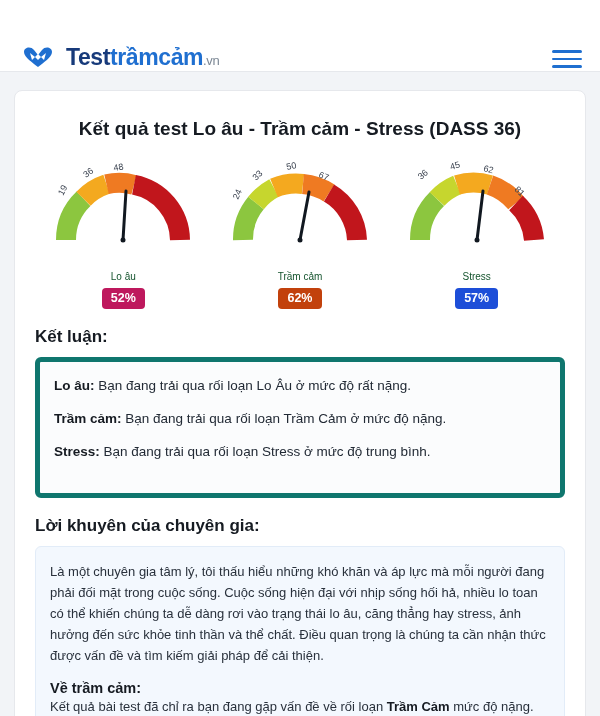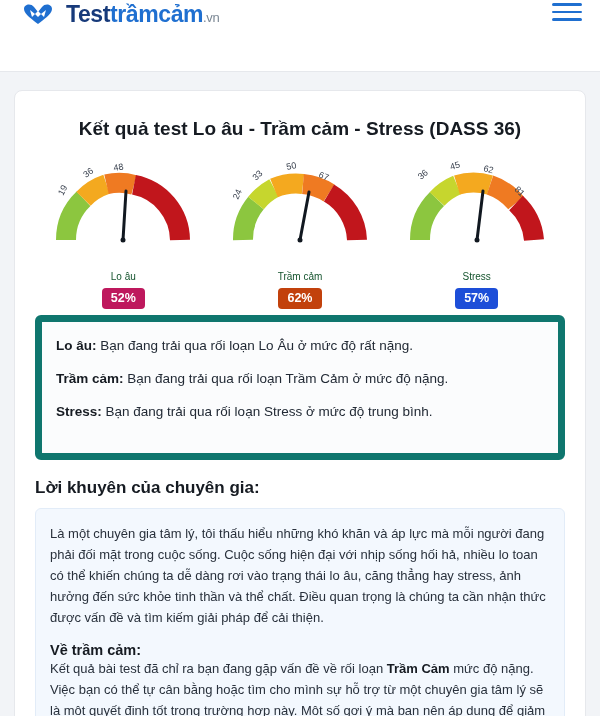--- a/index.html
+++ b/index.html
@@ -11,21 +11,21 @@
     overflow: hidden;
   }
   .page { width: 600px; height: 716px; position: relative; background: #f2f4f7; }
 
   
   .header {
     height: 72px;
     background: #ffffff;
     border-bottom: 1px solid #e6e8ec;
     display: flex;
-    align-items: flex-start;
+    align-items: flex-end;
     justify-content: space-between;
     padding: 0 18px;
   }
   .brand { display: flex; align-items: center; gap: 8px; }
   .brand-logo { width: 40px; height: 28px; flex: 0 0 auto; }
   .brand-text {
     font-size: 23px;
     font-weight: 700;
     letter-spacing: -0.4px;
     color: #1f3a8a;
@@ -88,21 +88,21 @@
 
   
   .section-heading {
     font-size: 17px;
     font-weight: 700;
     color: #161b22;
     margin: 18px 0 10px 0;
   }
   .conclusion-box {
     background: #fbfcfd;
-    border: 7px solid #0f766e;
+    border: 5px solid #0f766e;
     border-radius: 6px;
     padding: 14px 14px 12px 14px;
   }
   .conclusion-line {
     font-size: 13.5px;
     color: #222a35;
     line-height: 1.55;
     margin-bottom: 12px;
   }
   .conclusion-line:last-child { margin-bottom: 18px; }
@@ -207,20 +207,21 @@
           <text x="112" y="32" font-size="9" fill="#3b4350" transform="rotate(44 112 32)" font-family="Liberation Sans, sans-serif">81</text>
           <line x1="75" y1="82" x2="81" y2="33" stroke="#111820" stroke-width="3" stroke-linecap="round"></line>
           <circle cx="75" cy="82" r="2.5" fill="#111820"></circle>
         </svg>
         <div class="gauge-label">Stress</div>
         <div class="gauge-badge" style="background:#1d4ed8">57%</div>
       </div>
 
     </div>
 
+    <div class="section-heading">Kết luận:</div>
     <div class="conclusion-box">
       <div class="conclusion-line">
         <b>Lo âu:</b><span> Bạn đang trải qua rối loạn Lo Âu ở mức độ rất nặng.</span>
       </div>
       <div class="conclusion-line">
         <b>Trầm cảm:</b><span> Bạn đang trải qua rối loạn Trầm Cảm ở mức độ nặng.</span>
       </div>
       <div class="conclusion-line">
         <b>Stress:</b><span> Bạn đang trải qua rối loạn Stress ở mức độ trung bình.</span>
       </div>

